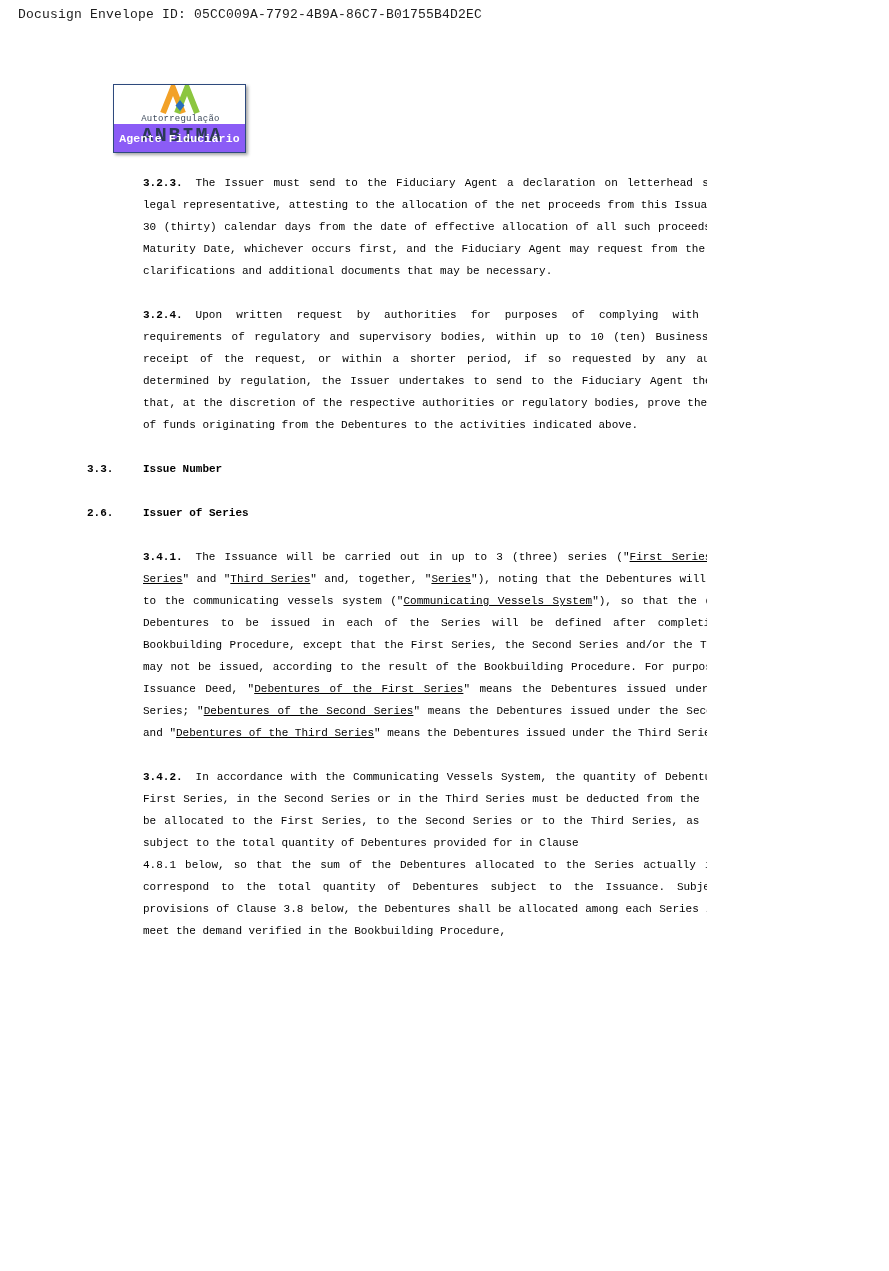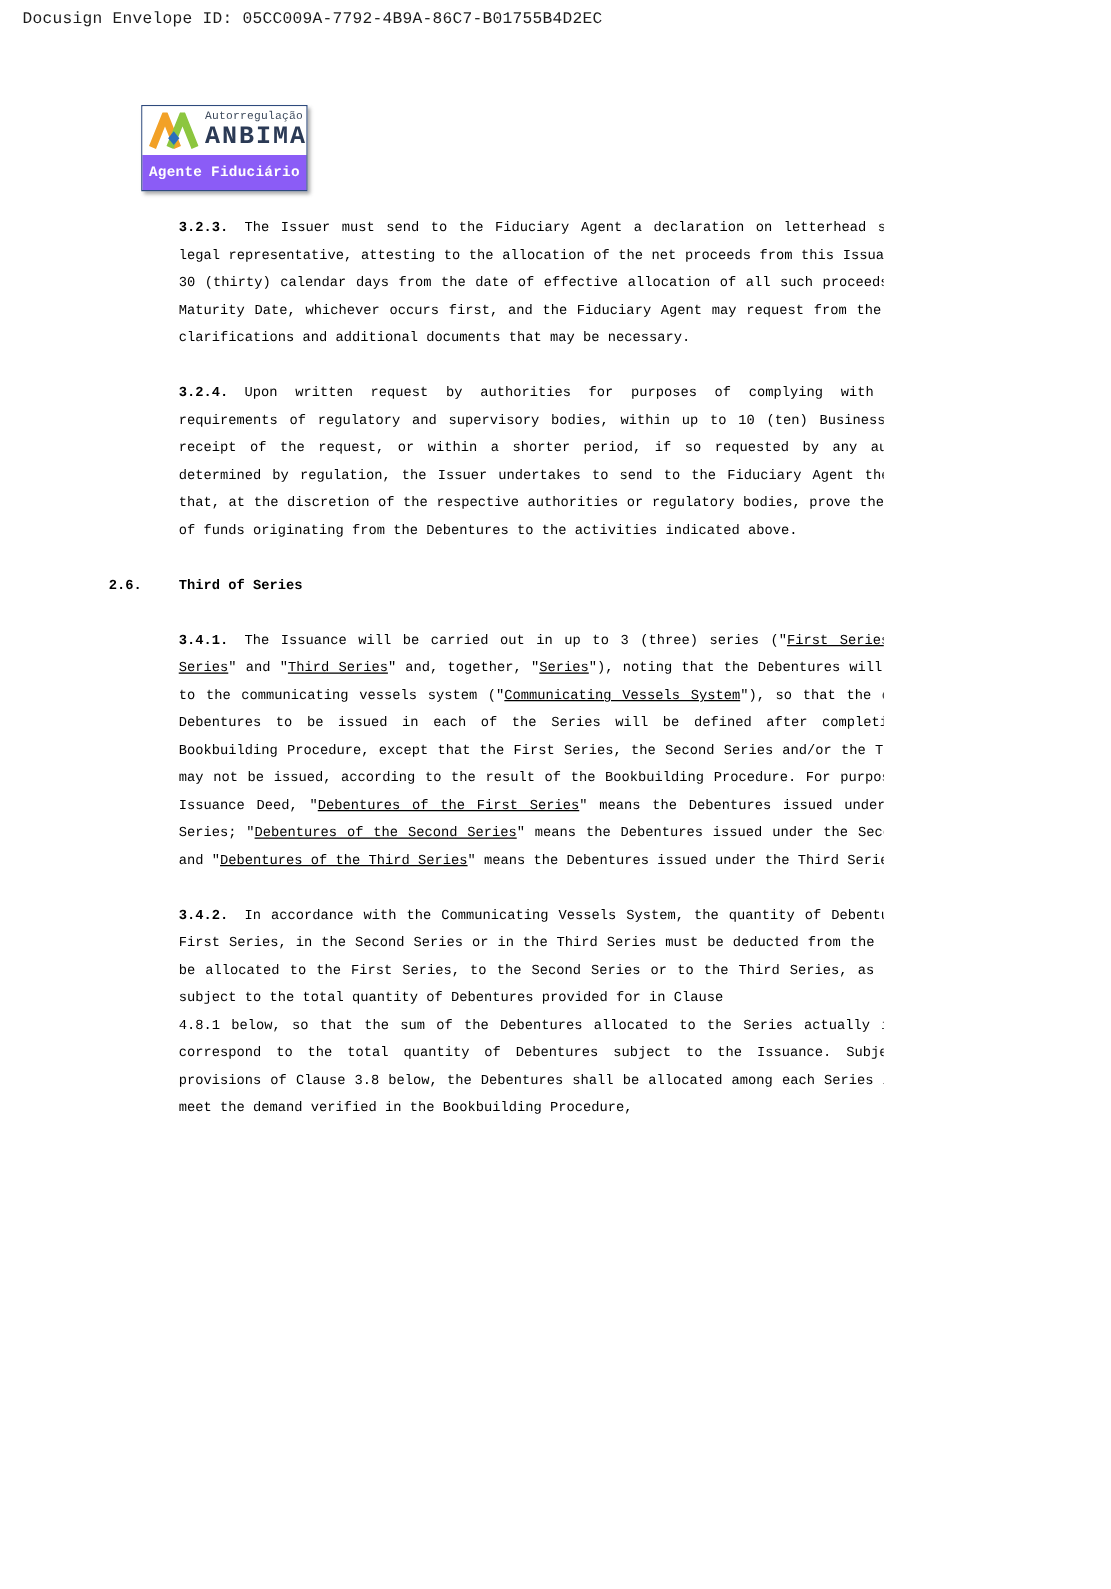--- a/index.html
+++ b/index.html
@@ -10,21 +10,21 @@
   .docusign-header {
     position:absolute; left:18px; top:7px;
     font-size:13px; color:#1c1c1c; letter-spacing:0.2px;
   }
   
   .logo-badge {
     position:absolute; left:113px; top:84px; width:131px;
     border:1px solid #2e4a7d; background:#fff;
     box-shadow:2px 2px 3px rgba(60,60,60,0.45);
   }
-  .logo-top { height:39px; display:flex; align-items:center; padding:0 5px; background:#fff; }
+  .logo-top { height:39px; display:flex; align-items:center; padding:0 5px; background:#fff;flex-direction:column; }
   .logo-mark { display:block; flex:none; }
   .logo-text { display:flex; flex-direction:column; align-items:flex-start; line-height:1; margin-left:5px; }
   .logo-autorreg { font-size:9px; color:#3d4a5c; margin-bottom:2px; letter-spacing:0.2px; }
   .logo-brand { font-size:20px; font-weight:bold; color:#2b3a55; letter-spacing:1.6px; }
   .logo-bar {
     height:28px; background:#8b5cf6; color:#ffffff;
     display:flex; align-items:center; justify-content:center;
     font-size:11.5px; font-weight:bold; letter-spacing:0.2px;
   }
   
@@ -55,22 +55,26 @@
         <div class="logo-brand">ANBIMA</div>
       </div>
     </div>
     <div class="logo-bar">Agente Fiduciário</div>
   </div>
 
   <div class="doc-body">
       <div class="doc-para"><span class="num">3.2.3.</span><span><span>The Issuer must send to the Fiduciary Agent a declaration on letterhead signed by a legal representative, attesting to the allocation of the net proceeds from this Issuance, within 30 (thirty) calendar days from the date of effective allocation of all such proceeds or on the Maturity Date, whichever occurs first, and the Fiduciary Agent may request from the Issuer any clarifications and additional documents that may be necessary.</span></span></div>
       <div class="doc-para"><span class="num">3.2.4.</span><span><span>Upon written request by authorities for purposes of complying with rules and requirements of regulatory and supervisory bodies, within up to 10 (ten) Business Days from receipt of the request, or within a shorter period, if so requested by any authority or determined by regulation, the Issuer undertakes to send to the Fiduciary Agent the documents that, at the discretion of the respective authorities or regulatory bodies, prove the allocation of funds originating from the Debentures to the activities indicated above.</span></span></div>
       <div class="doc-heading">
+        <span class="num">3.3.</span>
+        <span class="htext">Issue Number</span>
+      </div>
+      <div class="doc-heading">
         <span class="num">2.6.</span>
-        <span class="htext">Third of Series</span>
+        <span class="htext">Issuer of Series</span>
       </div>
       <div class="doc-para"><span class="num">3.4.1.</span><span><span>The Issuance will be carried out in up to 3 (three) series ("</span><span class="u">First Series</span><span>", "</span><span class="u">Second Series</span><span>" and "</span><span class="u">Third Series</span><span>" and, together, "</span><span class="u">Series</span><span>"), noting that the Debentures will be subject to the communicating vessels system ("</span><span class="u">Communicating Vessels System</span><span>"), so that the quantity of Debentures to be issued in each of the Series will be defined after completion of the Bookbuilding Procedure, except that the First Series, the Second Series and/or the Third Series may not be issued, according to the result of the Bookbuilding Procedure. For purposes of this Issuance Deed, "</span><span class="u">Debentures of the First Series</span><span>" means the Debentures issued under the First Series; "</span><span class="u">Debentures of the Second Series</span><span>" means the Debentures issued under the Second Series; and "</span><span class="u">Debentures of the Third Series</span><span>" means the Debentures issued under the Third Series.</span></span></div>
       <div class="doc-para"><span class="num">3.4.2.</span><span><span>In accordance with the Communicating Vessels System, the quantity of Debentures in the First Series, in the Second Series or in the Third Series must be deducted from the quantity to be allocated to the First Series, to the Second Series or to the Third Series, as applicable, subject to the total quantity of Debentures provided for in Clause</span><br><span>4.8.1 below, so that the sum of the Debentures allocated to the Series actually issued must correspond to the total quantity of Debentures subject to the Issuance. Subject to the provisions of Clause 3.8 below, the Debentures shall be allocated among each Series in order to meet the demand verified in the Bookbuilding Procedure,</span></span></div>
     </div>
 
   <div class="page-number">6</div>
 
 </div>
 
 </body></html>

